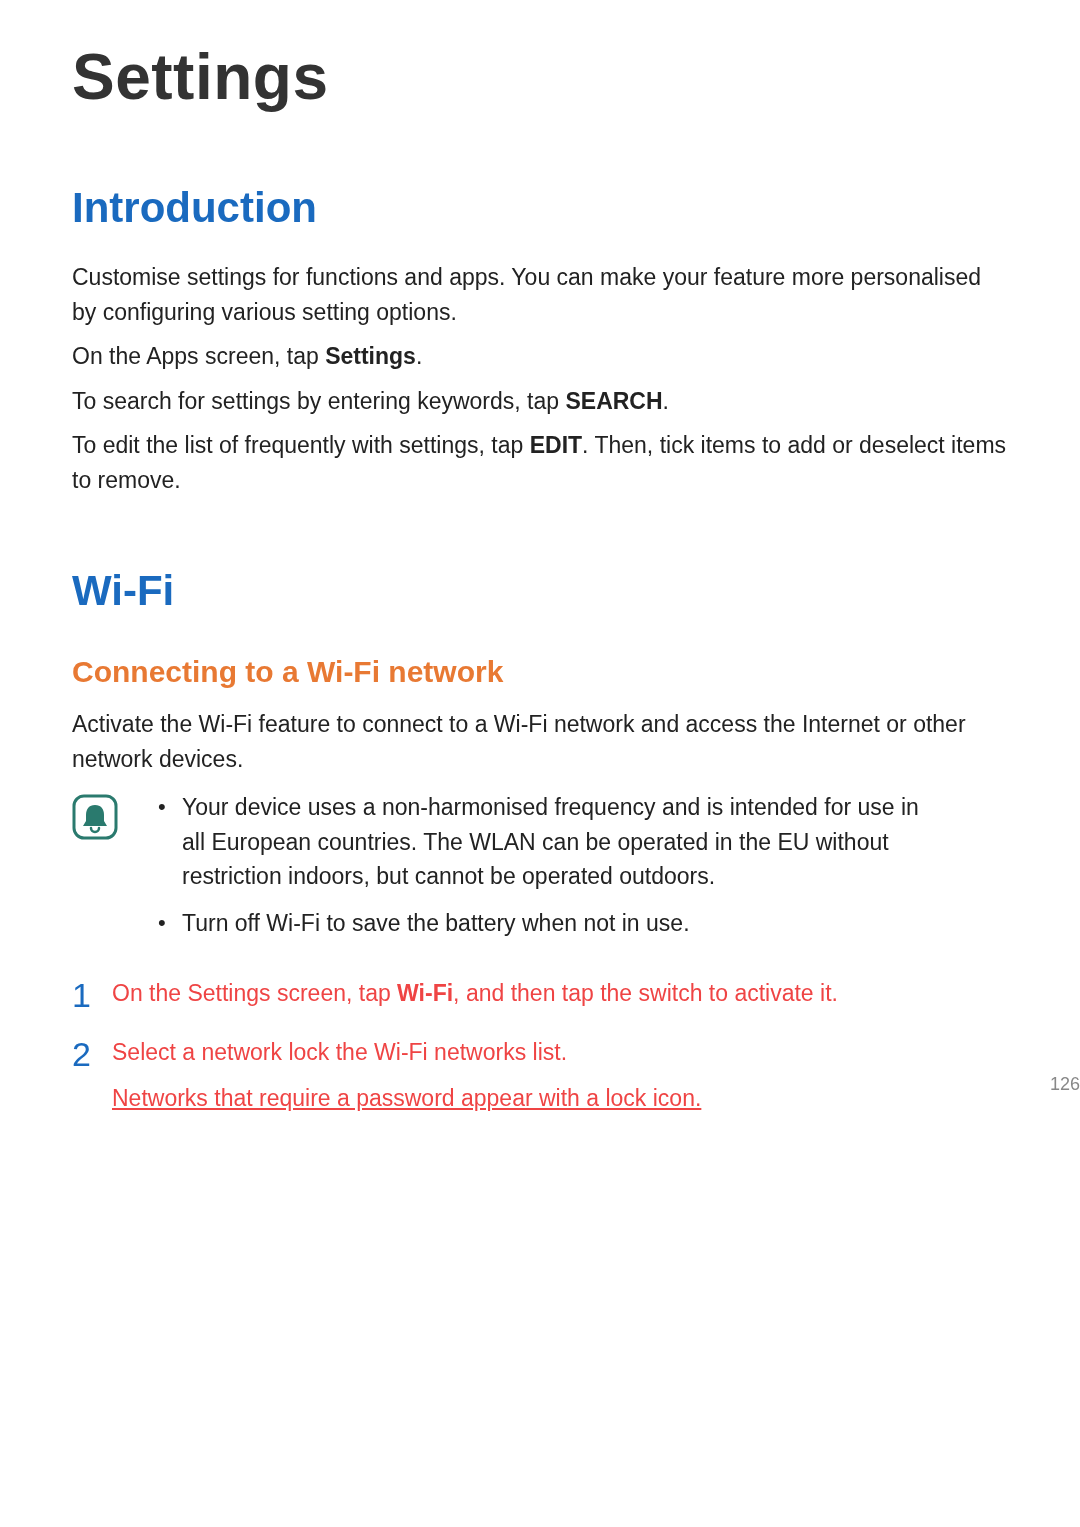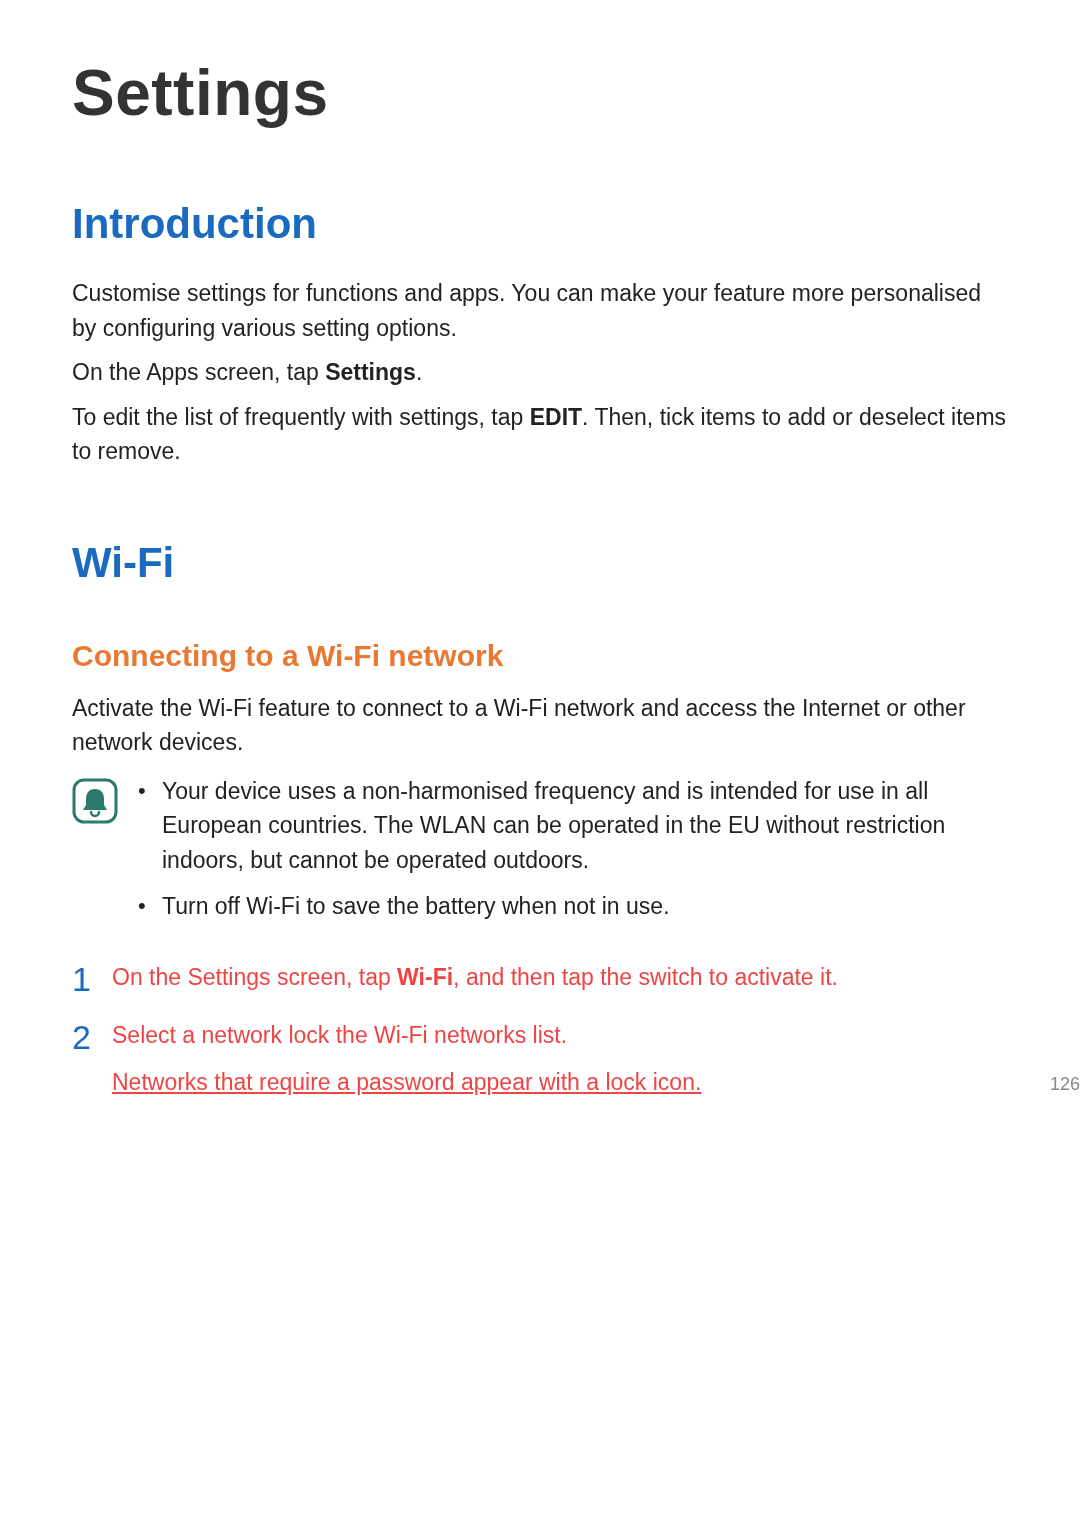--- a/index.html
+++ b/index.html
@@ -1,55 +1,55 @@
 <!DOCTYPE html>
 <html><head>
 <meta charset="utf-8">
 <style>
   * { box-sizing: border-box; margin: 0; padding: 0; }
   html, body { width: 1080px; height: 1527px; background: #fff; font-family: "Segoe UI", "Helvetica Neue", Arial, sans-serif; color: #222; }
   .page {
     width: 1080px;
     height: 1145px;
-    padding: 56px 72px 40px 72px;
+    padding: 40px 72px 40px 72px;
     position: relative;
   }
   h1.title {
     font-size: 64px;
     font-weight: 700;
     color: #333;
     margin-bottom: 70px;
     letter-spacing: 0.5px;
   }
   h2.section {
     font-size: 42px;
     font-weight: 700;
     color: #1a6abf;
     margin-top: 20px;
     margin-bottom: 28px;
   }
   h3.subsection {
     font-size: 30px;
     font-weight: 700;
     color: #e87933;
-    margin-top: 52px;
+    margin-top: 40px;
     margin-bottom: 18px;
   }
   p.body {
     font-size: 23px;
     line-height: 1.5;
     color: #222;
     margin-bottom: 10px;
   }
   .block { margin-bottom: 70px; }
   .bold { font-weight: 700; }
   .note-row {
     display: flex;
     align-items: flex-start;
-    gap: 20px;
+    gap: 40px;
     margin-top: 14px;
     margin-bottom: 20px;
   }
   .note-icon {
     flex: 0 0 46px;
     height: 46px;
     margin-top: 4px;
   }
   .note-icon svg { display: block; }
   ul.note-list {
@@ -115,20 +115,23 @@
 
   <h1 class="title">Settings</h1>
 
   <div class="block">
     <h2 class="section">Introduction</h2>
     <p class="body">Customise settings for functions and apps. You can make your feature more personalised by configuring various setting options.</p>
     <p class="body">
       <span>On the Apps screen, tap </span><span class="bold">Settings</span><span>.</span>
     </p>
     <p class="body">
+      <span>To search for settings by entering keywords, tap </span><span class="bold">SEARCH</span><span>.</span>
+    </p>
+    <p class="body">
       <span>To edit the list of frequently with settings, tap </span><span class="bold">EDIT</span><span>. Then, tick items to add or deselect items to remove.</span>
     </p>
   </div>
 
   <div class="block">
     <h2 class="section">Wi-Fi</h2>
 
     <h3 class="subsection">Connecting to a Wi-Fi network</h3>
     <p class="body">Activate the Wi-Fi feature to connect to a Wi-Fi network and access the Internet or other network devices.</p>
 

